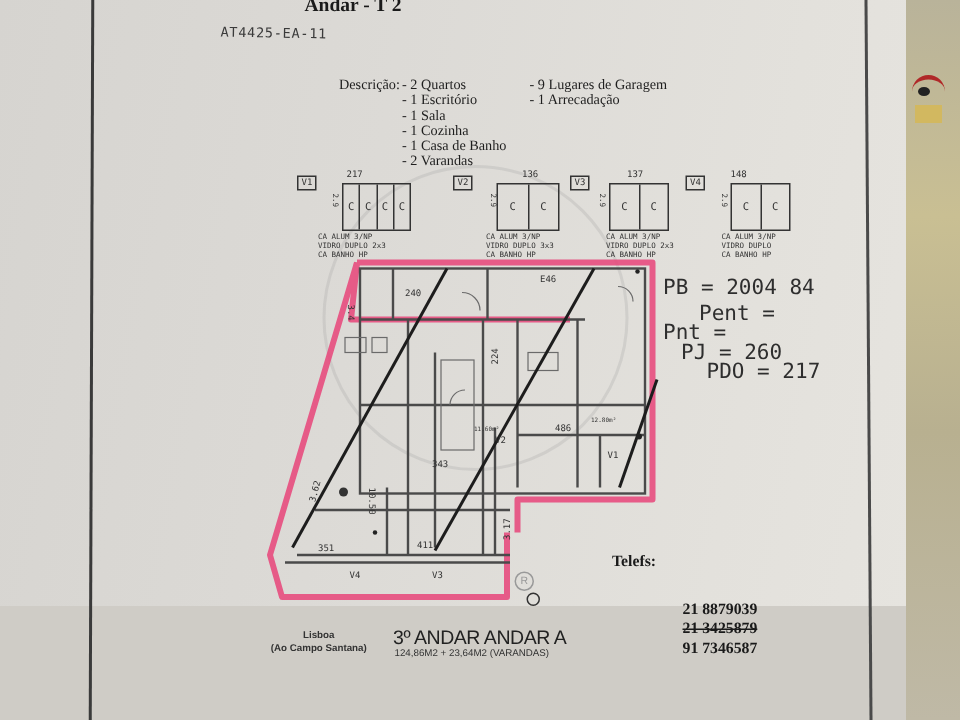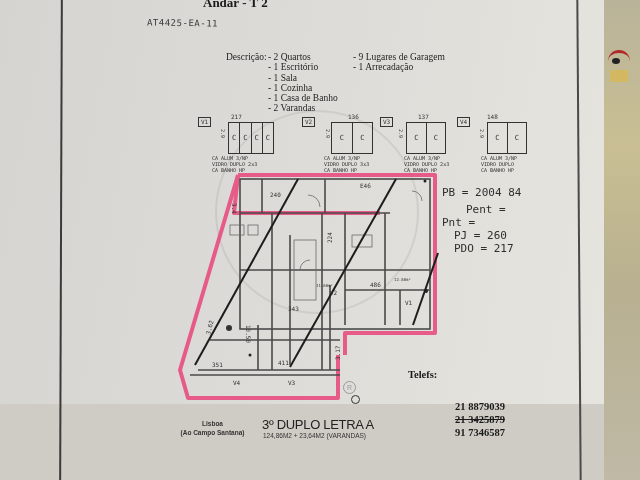--- a/index.html
+++ b/index.html
@@ -20,21 +20,21 @@
   .park{position:absolute;font-family:"DejaVu Sans Mono",monospace;color:#333;}
   .park .tag{position:absolute;border:1px solid #333;font-size:6px;padding:0 2px;line-height:8px;}
   .park .num{position:absolute;font-size:6px;}
   .park .box{position:absolute;border:1px solid #333;height:30px;display:flex;}
   .park .box span{flex:1;border-right:1px solid #333;font-size:7px;display:flex;align-items:center;justify-content:center;}
   .park .box span:last-child{border-right:none;}
   .park .side{position:absolute;font-size:5px;writing-mode:vertical-rl;}
   .park .notes{position:absolute;font-size:5px;line-height:6px;white-space:nowrap;}
   .plan{position:absolute;left:170px;top:165px;width:275px;height:245px;}
   .plan svg{position:absolute;left:0;top:0;}
-  .right-notes{position:absolute;left:442px;top:186px;font-family:"DejaVu Sans Mono",monospace;font-size:11px;color:#2e2e2e;line-height:13px;}
+  .right-notes{position:absolute;left:442px;top:186px;font-family:"DejaVu Sans Mono",monospace;font-size:14px;color:#2e2e2e;line-height:13px;}
   .right-notes div{white-space:nowrap;}
   .phones{position:absolute;left:408px;top:368px;font-weight:bold;font-size:10.5px;color:#1a1a1a;line-height:13px;}
   .phones .lbl{position:absolute;left:0;top:0;}
   .phones .num{position:absolute;left:47px;white-space:nowrap;margin-top:32px;}
   .phones .strike{text-decoration:line-through;}
   .location{position:absolute;left:165px;top:419px;font-family:"Liberation Sans",sans-serif;font-weight:bold;font-size:6.5px;color:#333;text-align:center;width:95px;line-height:9px;}
   .floor-title{position:absolute;left:262px;top:417px;font-family:"Liberation Sans",sans-serif;font-size:13px;color:#222;letter-spacing:-0.3px;}
   .floor-area{position:absolute;left:263px;top:432px;font-family:"Liberation Sans",sans-serif;font-size:6.5px;color:#333;}
   .reg{position:absolute;left:343px;top:381px;width:11px;height:11px;border:1px solid #999;border-radius:50%;font-size:7px;color:#999;text-align:center;line-height:11px;font-family:"Liberation Sans",sans-serif;}
   .circ{position:absolute;left:351px;top:395px;width:7px;height:7px;border:1px solid #333;border-radius:50%;}
@@ -198,38 +198,38 @@
         <text x="63" y="220">V4</text>
       </g>
     </svg>
   </div>
 
   <div class="right-notes">
     <div>PB = 2004 84</div>
     <div style="margin-left:24px;margin-top:4px;">Pent =</div>
     <div style="">Pnt =</div>
     <div style="margin-left:12px;">PJ = 260</div>
-    <div style="margin-left:12px;">PDO = 217</div>
+    <div style="margin-left:29px;">PDO = 217</div>
   </div>
 
   <div class="reg">R</div>
   <div class="circ"></div>
 
   <div class="phones">
     <div class="lbl">Telefs:</div>
     <div class="num" style="top:0;">21 8879039</div>
     <div class="num strike" style="top:13px;">21 3425879</div>
     <div class="num" style="top:26px;">91 7346587</div>
   </div>
 
   <div class="location">
     <div>Lisboa</div>
     <div>(Ao Campo Santana)</div>
   </div>
-  <div class="floor-title">3º DUPLO LETRA A</div>
+  <div class="floor-title">3º ANDAR ANDAR A</div>
   <div class="floor-area">124,86M2 + 23,64M2 (VARANDAS)</div>
 </div>
 
 <div class="bg-right">
   <div class="mark1"></div>
   <div class="mark2"></div>
   <div class="mark3"></div>
 </div>
 
 </body></html>

